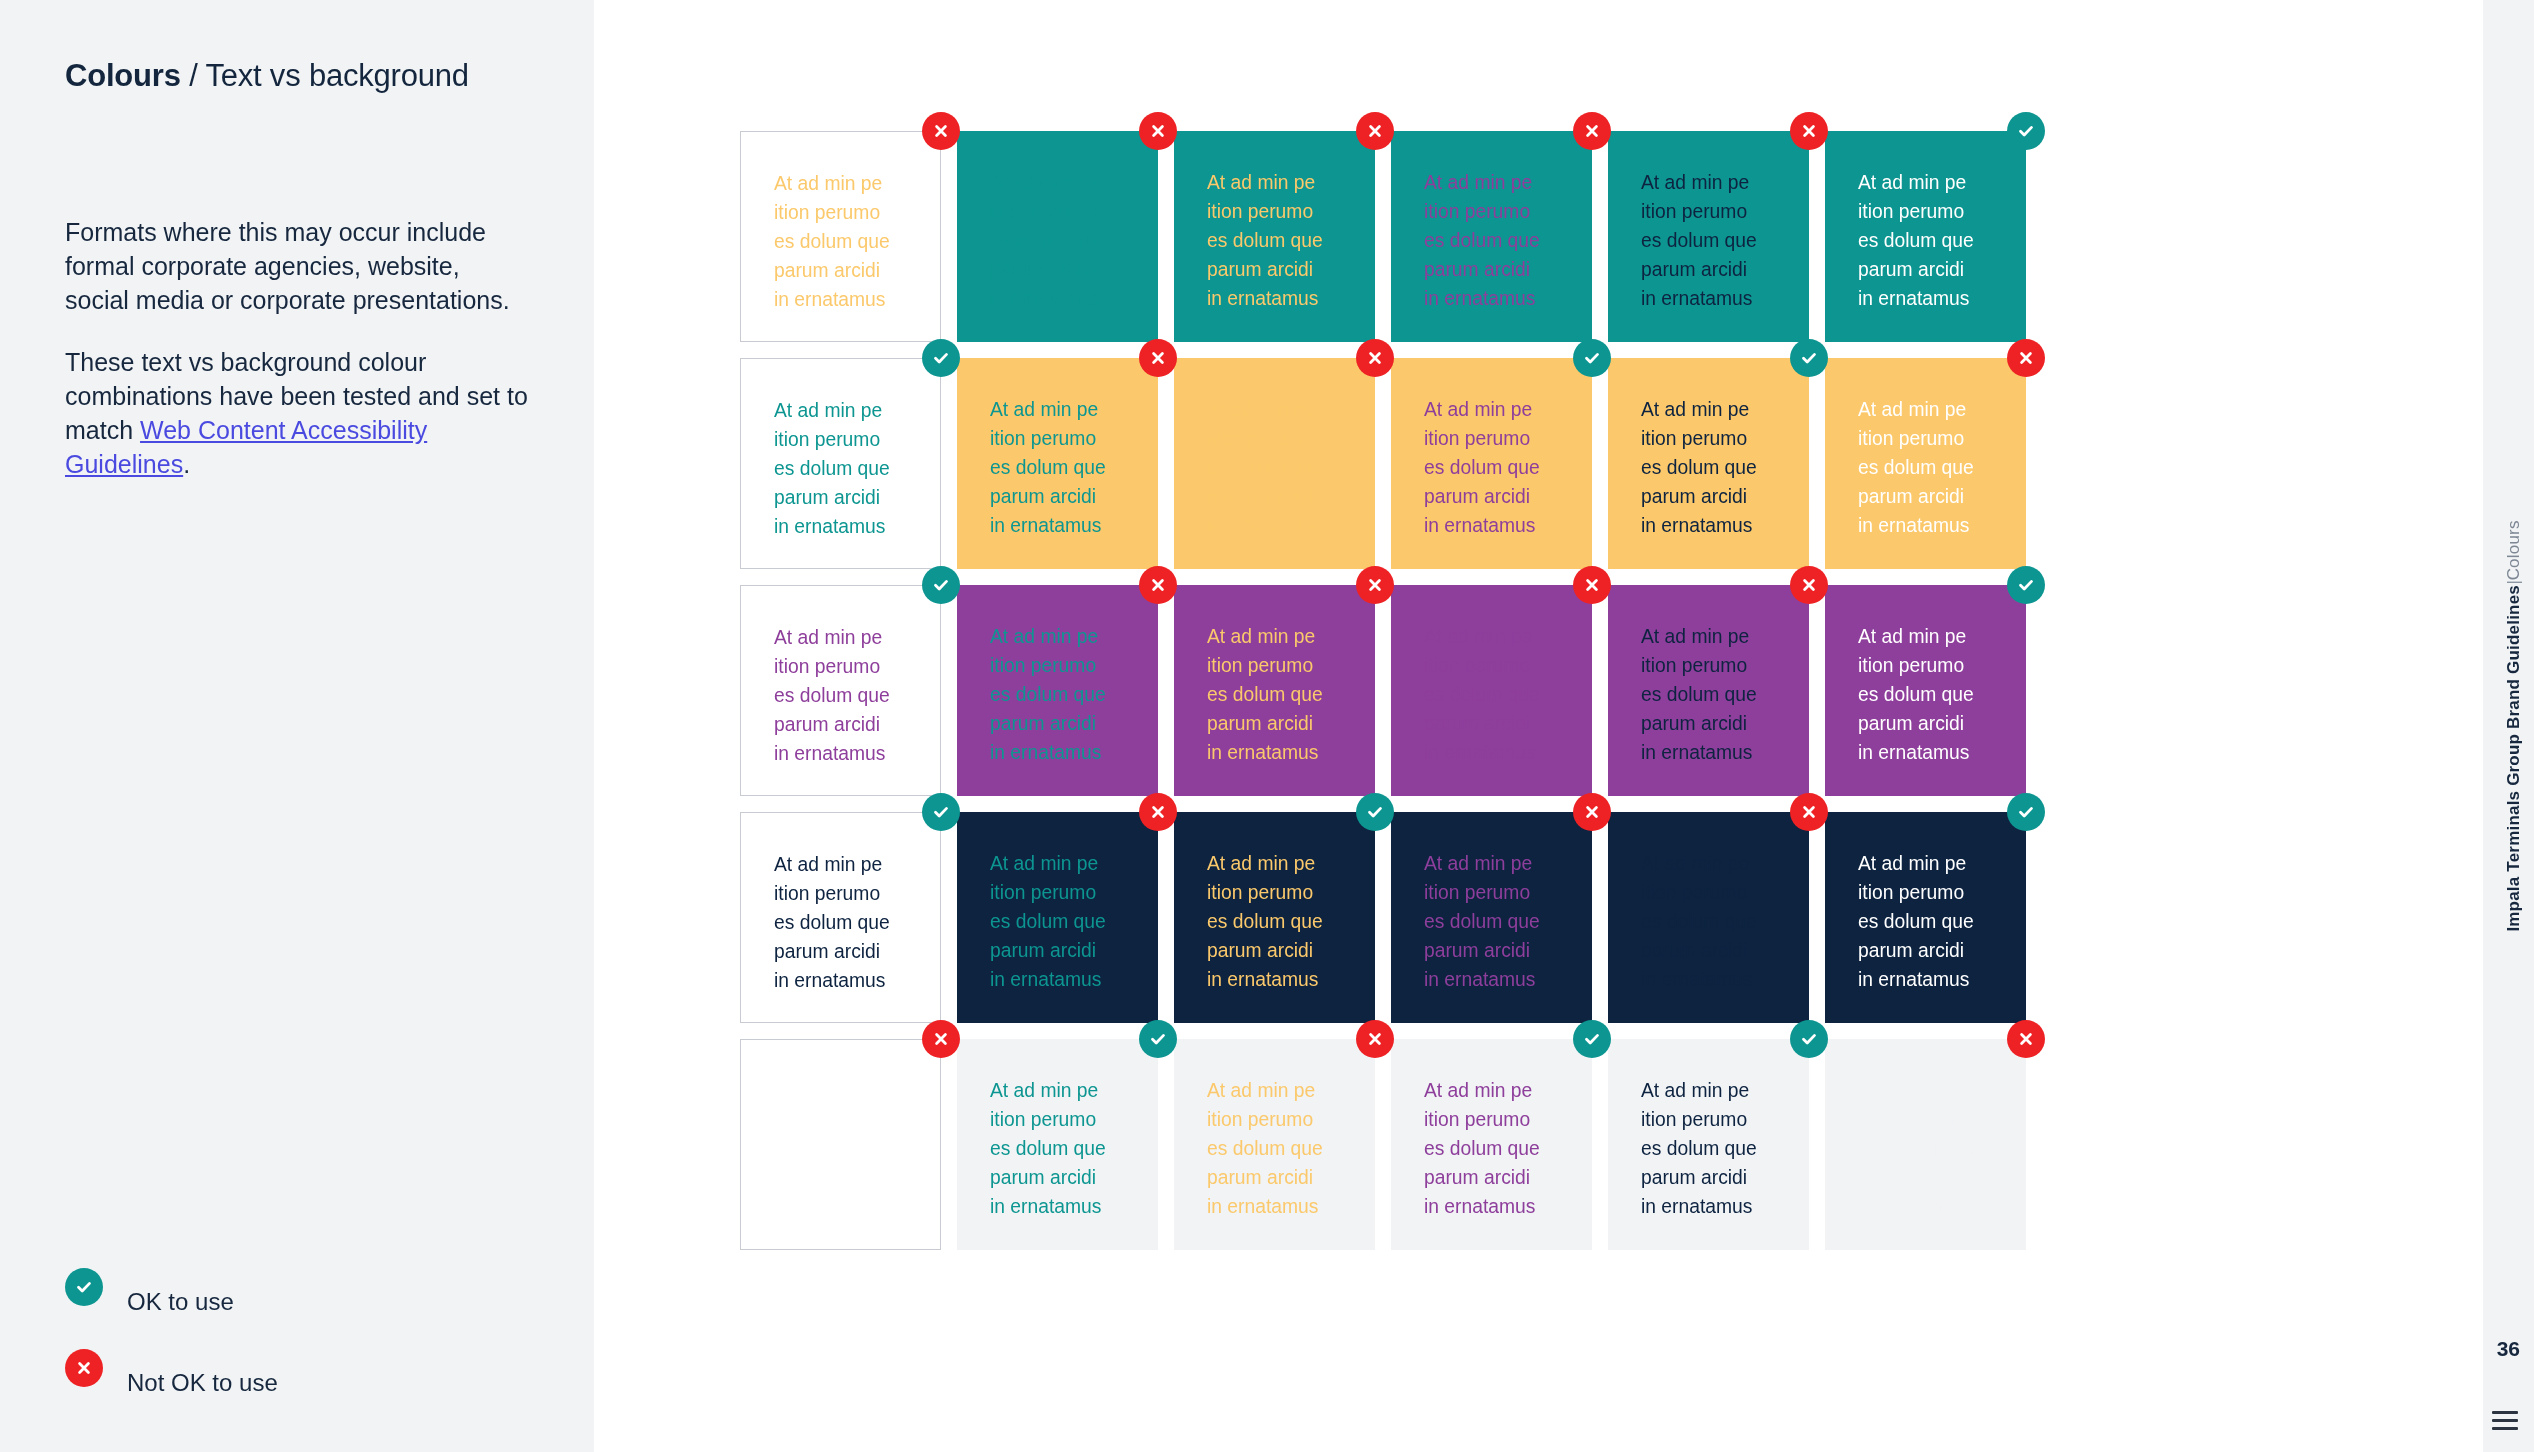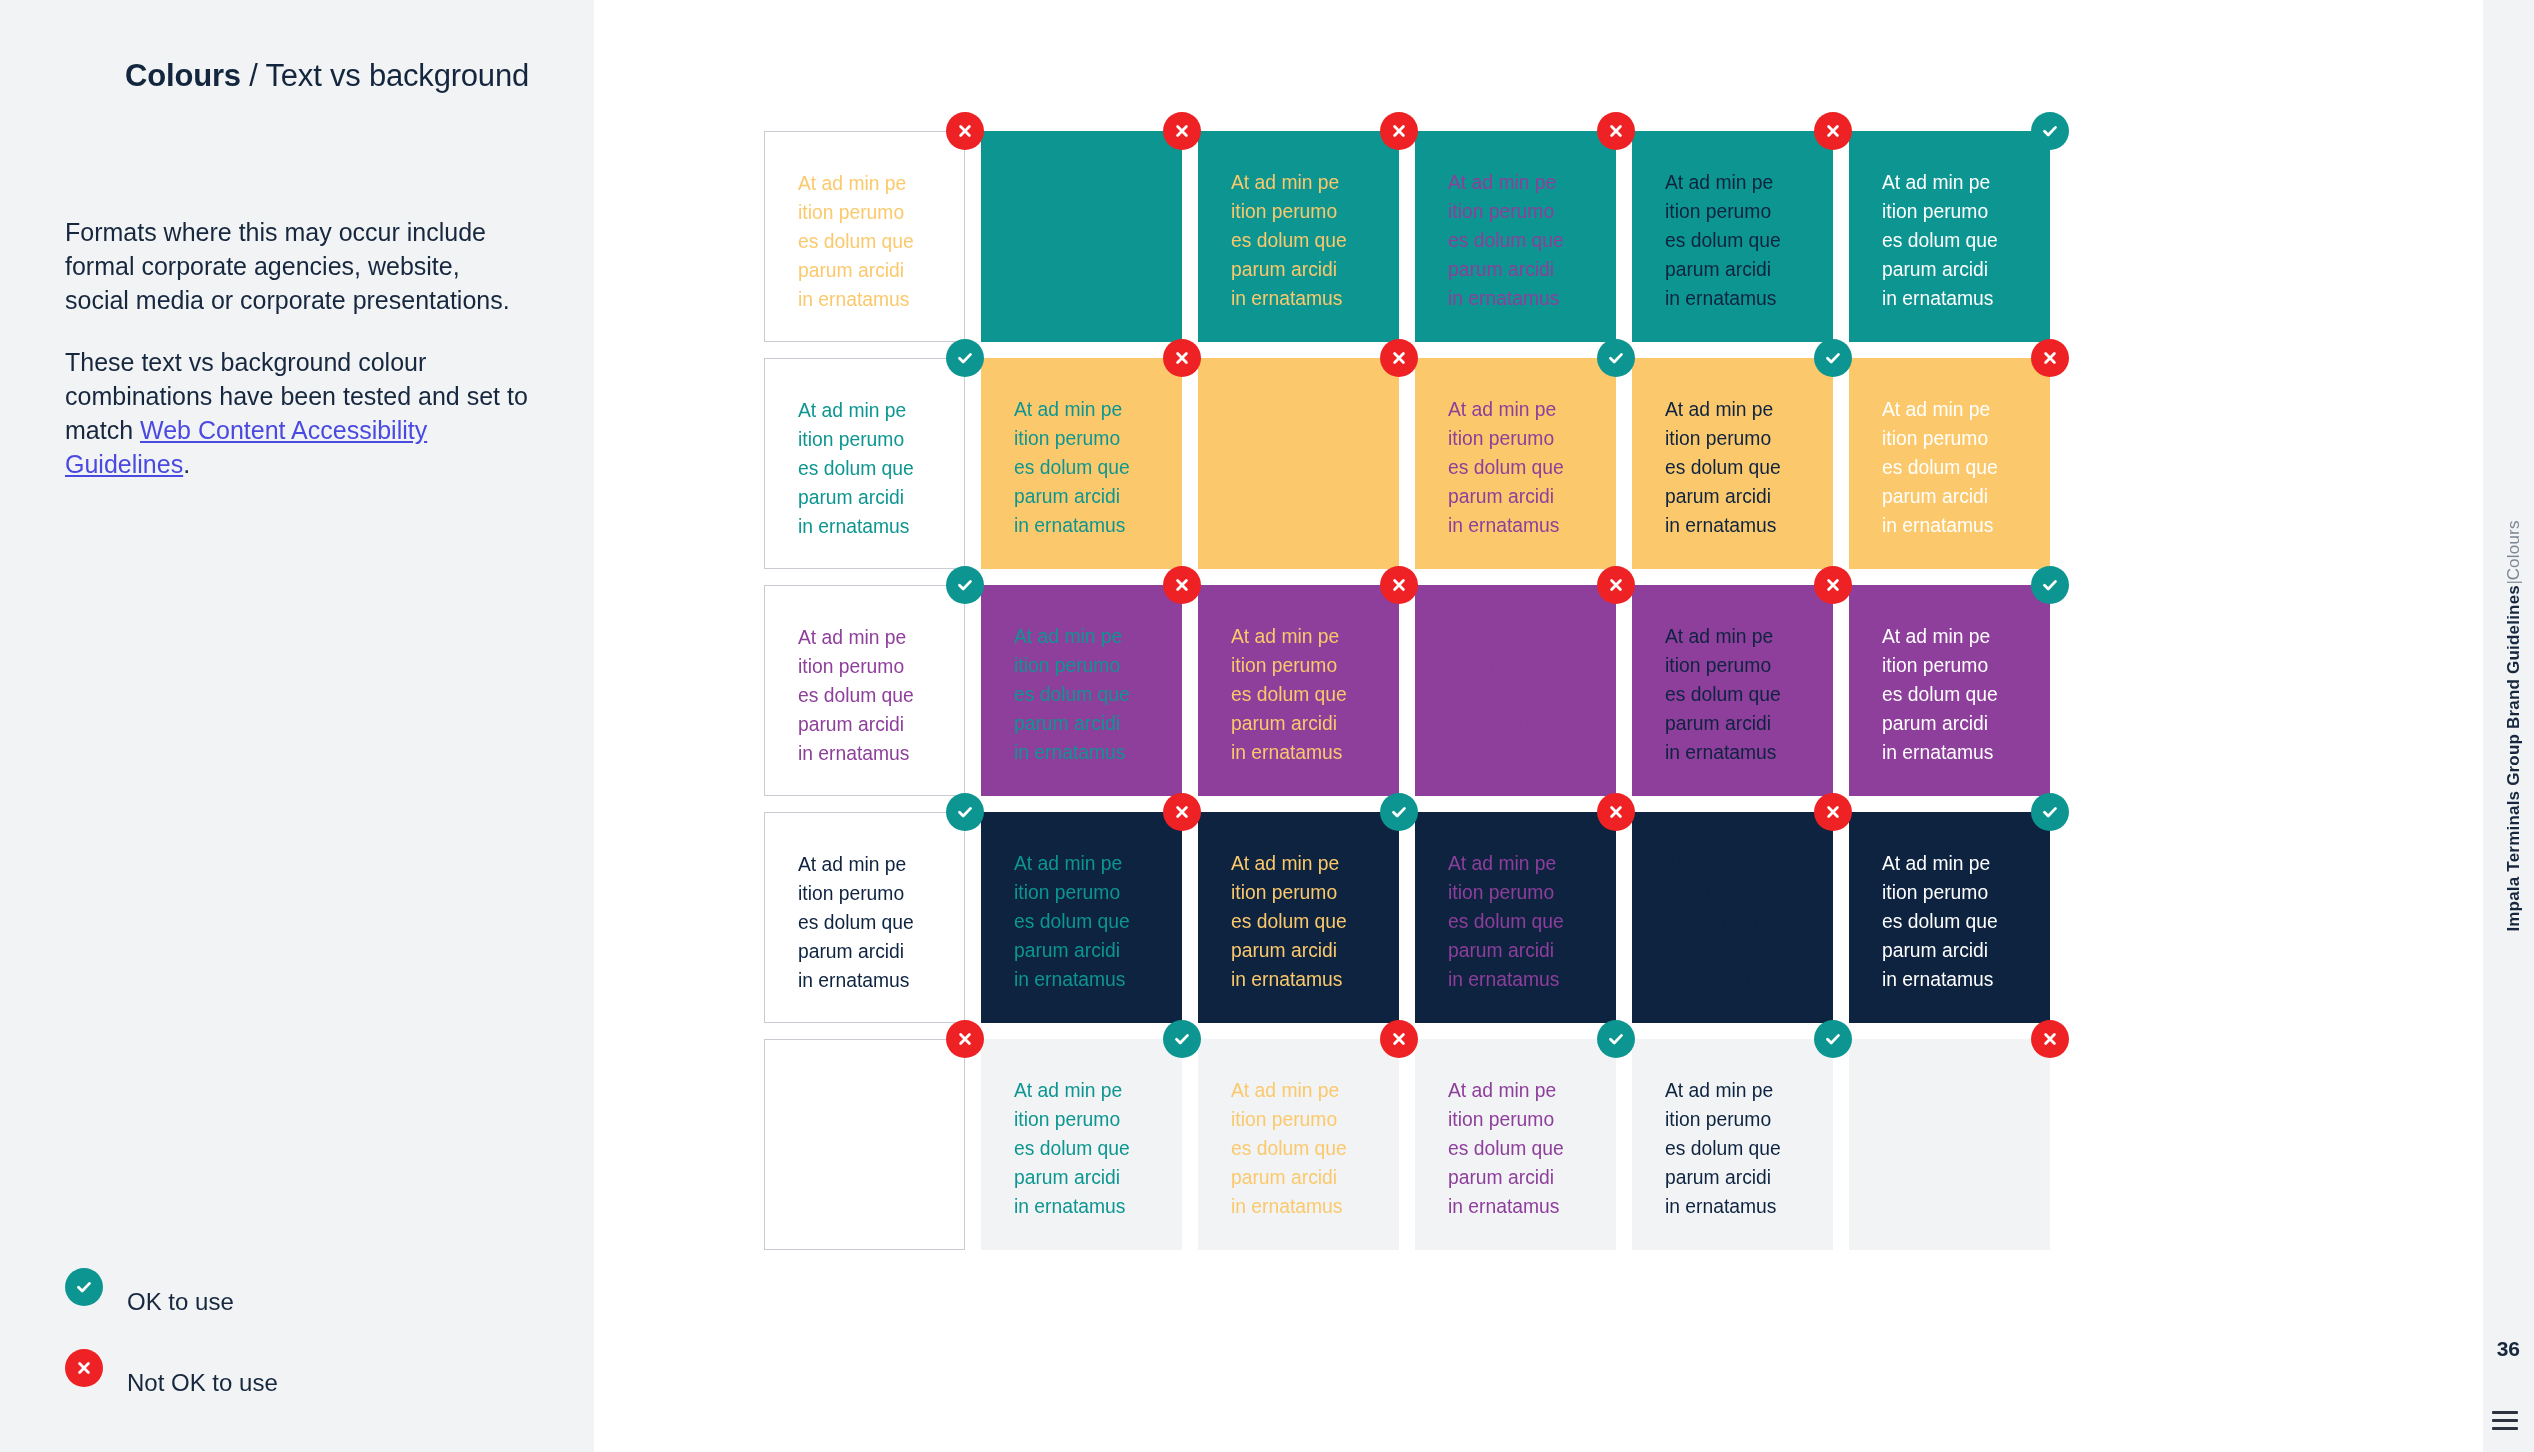--- a/index.html
+++ b/index.html
@@ -14,21 +14,21 @@
 
   
   .left-panel {
     position: absolute; left: 0; top: 0;
     width: 594px; height: 1452px;
     background: #f1f3f5;
     padding: 57px 65px 0 65px;
   }
   .page-title {
     font-size: 31px; line-height: 1.25; color: #14263d;
-    letter-spacing: -0.2px; margin-bottom: 119px; white-space: nowrap; text-align: right;
+    letter-spacing: -0.2px; margin-bottom: 119px; white-space: nowrap;
   }
   .page-title .strong { font-weight: 700; }
   .page-title .light { font-weight: 400; }
 
   .body-copy p {
     font-size: 25px; line-height: 1.36; color: #16273e;
     margin-bottom: 28px; max-width: 465px;
   }
   .body-copy a {
     color: #4a4ae0; text-decoration: underline;
@@ -74,21 +74,21 @@
   }
   .rail-menu {
     position: absolute; right: 16px; bottom: 22px;
     width: 26px; display: flex; flex-direction: column; gap: 5px;
   }
   .rail-menu span { display:block; height: 3px; background: #2b3440; border-radius: 1px; }
 
   
   .grid {
     position: absolute;
-    left: 764px; top: 131px;
+    left: 740px; top: 131px;
     display: grid;
     grid-template-columns: repeat(6, 201px);
     column-gap: 73px;
     row-gap: 48px;
     gap: 16px;
   }
   .cell { position: relative; width: 201px; height: 211px; }
   .swatch {
     position: absolute; inset: 0;
     padding: 38px 0 0 33px;

